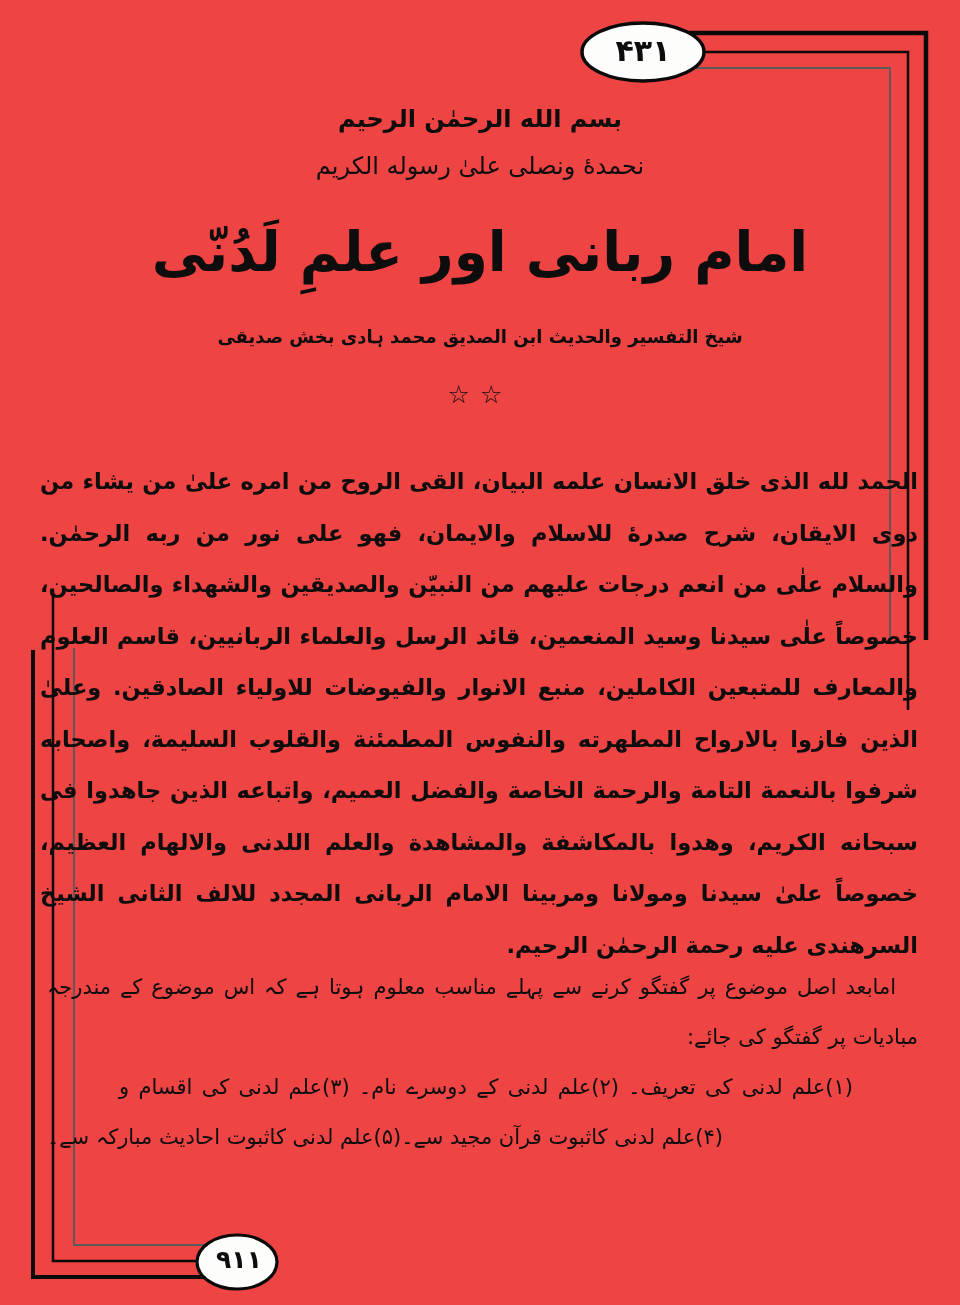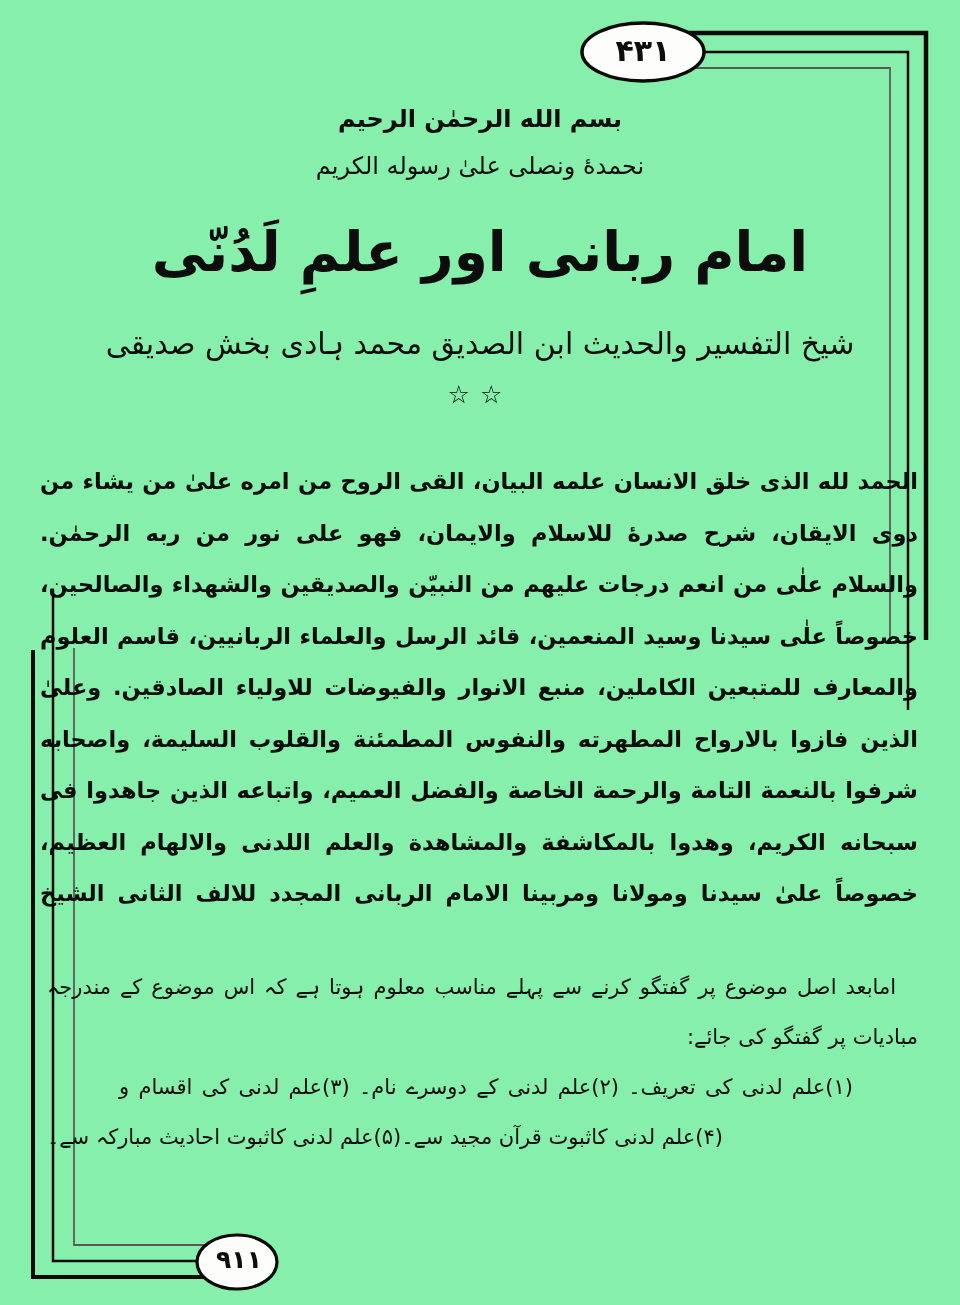--- a/index.html
+++ b/index.html
@@ -1,36 +1,36 @@
 <!DOCTYPE html>
 <html lang="ur" dir="rtl"><head>
 <meta charset="utf-8">
 <style>
   html,body { margin:0; padding:0; background:#d9d9d9; }
   .page {
     position:relative;
     width:960px; height:1305px;
     margin:0 auto;
-    background:#86efac;
+    background:#ef4444;
     color:#0d0d0d;
     font-family:"DejaVu Sans", sans-serif;
     direction:rtl;
     overflow:hidden;
   }
   .frame-svg { position:absolute; top:0; left:0; width:960px; height:1305px; pointer-events:none; }
 
   .page-num { position:absolute; text-align:center; font-weight:bold; direction:rtl; }
   .page-num.top    { left:583px; top:33px;  width:120px; font-size:30px; }
   .page-num.bottom { left:197px; top:1245px; width:84px;  font-size:25px; }
 
   .centered { position:absolute; left:60px; right:60px; text-align:center; }
   .bismillah { top:105px; font-size:24px; font-weight:bold; }
   .tahmid    { top:152px; font-size:24px; font-weight:normal; }
   .main-title{ top:212px; font-size:55px; font-weight:bold; letter-spacing:-1px; }
-  .author    { top:326px; font-size:30px; font-weight:normal; }
+  .author    { top:326px; font-size:18px; font-weight:bold; }
   .stars     { top:380px; font-size:25px; letter-spacing:10px; }
 
   .arabic-para {
     position:absolute; top:456px; right:42px; left:40px;
     font-size:22.5px; font-weight:700; line-height:51.5px;
   }
   .arabic-para .line {
     height:51.5px; overflow:hidden;
     text-align:justify; text-align-last:justify;
   }
@@ -76,20 +76,21 @@
   <div class="arabic-para">
     <div class="line">الحمد لله الذی خلق الانسان علمه البیان، القی الروح من امره علیٰ من یشاء من عباده</div>
     <div class="line">دوی الایقان، شرح صدرهٔ للاسلام والایمان، فهو علی نور من ربه الرحمٰن. والصلٰوة</div>
     <div class="line">والسلام علٰی من انعم درجات علیهم من النبیّن والصدیقین والشهداء والصالحین،</div>
     <div class="line">خصوصاً علٰی سیدنا وسید المنعمین، قائد الرسل والعلماء الربانیین، قاسم العلوم</div>
     <div class="line">والمعارف للمتبعین الکاملین، منبع الانوار والفیوضات للاولیاء الصادقین. وعلیٰ آله</div>
     <div class="line">الذین فازوا بالارواح المطهرته والنفوس المطمئنة والقلوب السلیمة، واصحابه الذین</div>
     <div class="line">شرفوا بالنعمة التامة والرحمة الخاصة والفضل العمیم، واتباعه الذین جاهدوا فی ذاته</div>
     <div class="line">سبحانه الکریم، وهدوا بالمکاشفة والمشاهدة والعلم اللدنی والالهام العظیم،</div>
     <div class="line">خصوصاً علیٰ سیدنا ومولانا ومربینا الامام الربانی المجدد للالف الثانی الشیخ احمد</div>
+    <div class="line end">السرهندی علیه رحمة الرحمٰن الرحیم.</div>
   </div>
 
   <div class="urdu-block">
     <div class="line urdu-line-1">امابعد اصل موضوع پر گفتگو کرنے سے پہلے مناسب معلوم ہوتا ہے کہ اس موضوع کے مندرجہ ذیل</div>
     <div class="line urdu-line-2">مبادیات پر گفتگو کی جائے:</div>
     <div class="line list-line-1">(۱)علم لدنی کی تعریف۔ (۲)علم لدنی کے دوسرے نام۔ (۳)علم لدنی کی اقسام و درجات۔</div>
     <div class="line list-line-2">(۴)علم لدنی کاثبوت قرآن مجید سے۔(۵)علم لدنی کاثبوت احادیث مبارکہ سے۔</div>
   </div>
 
 </div>

